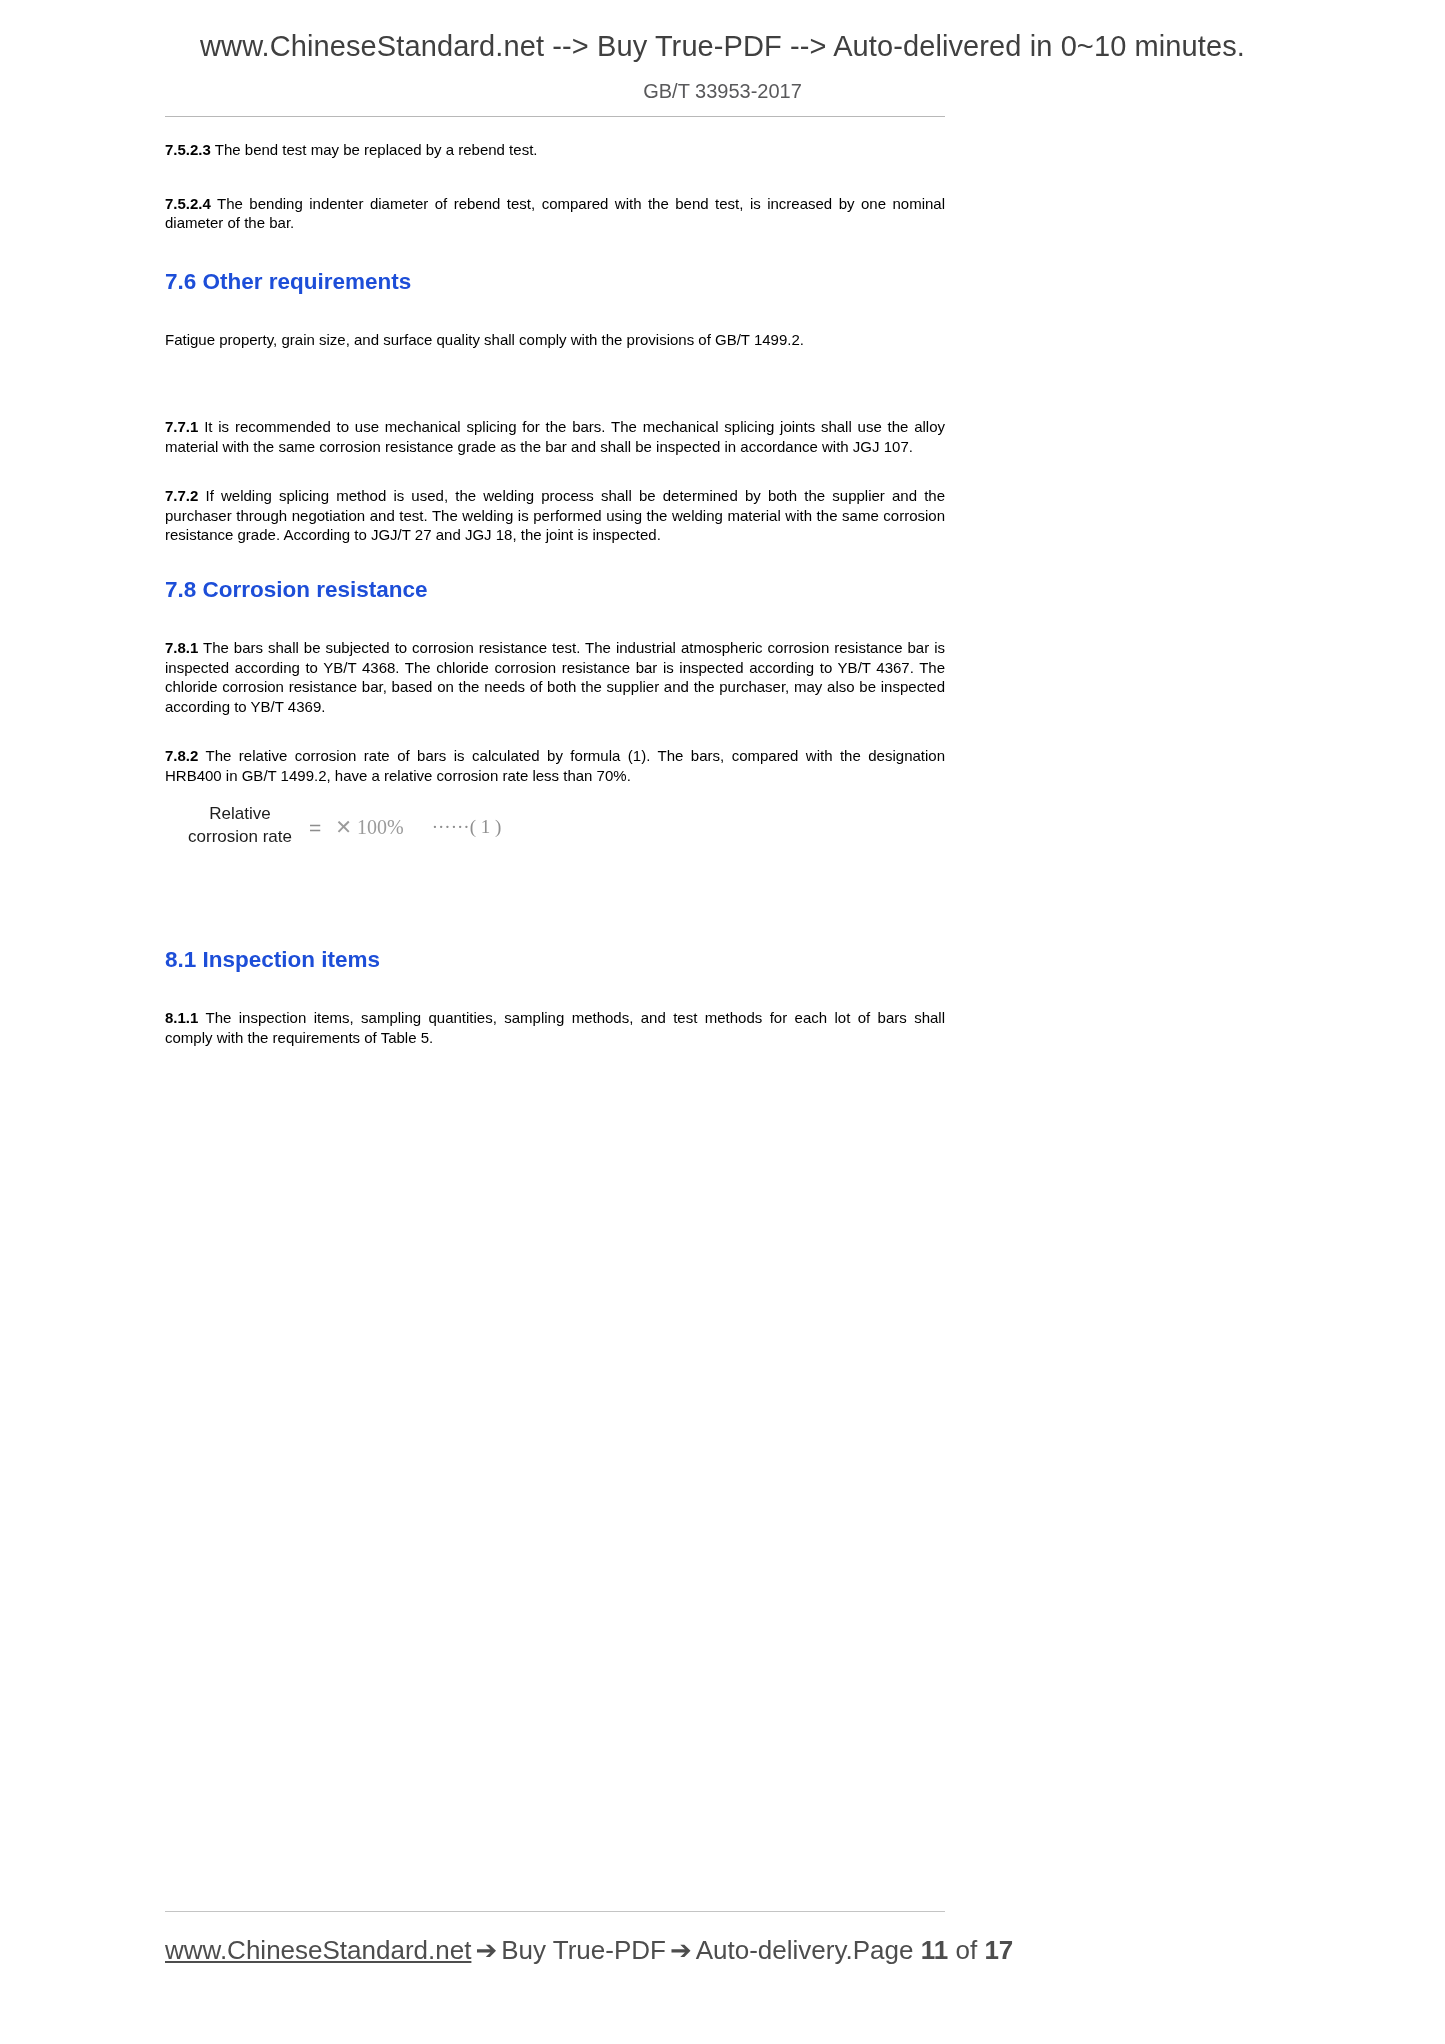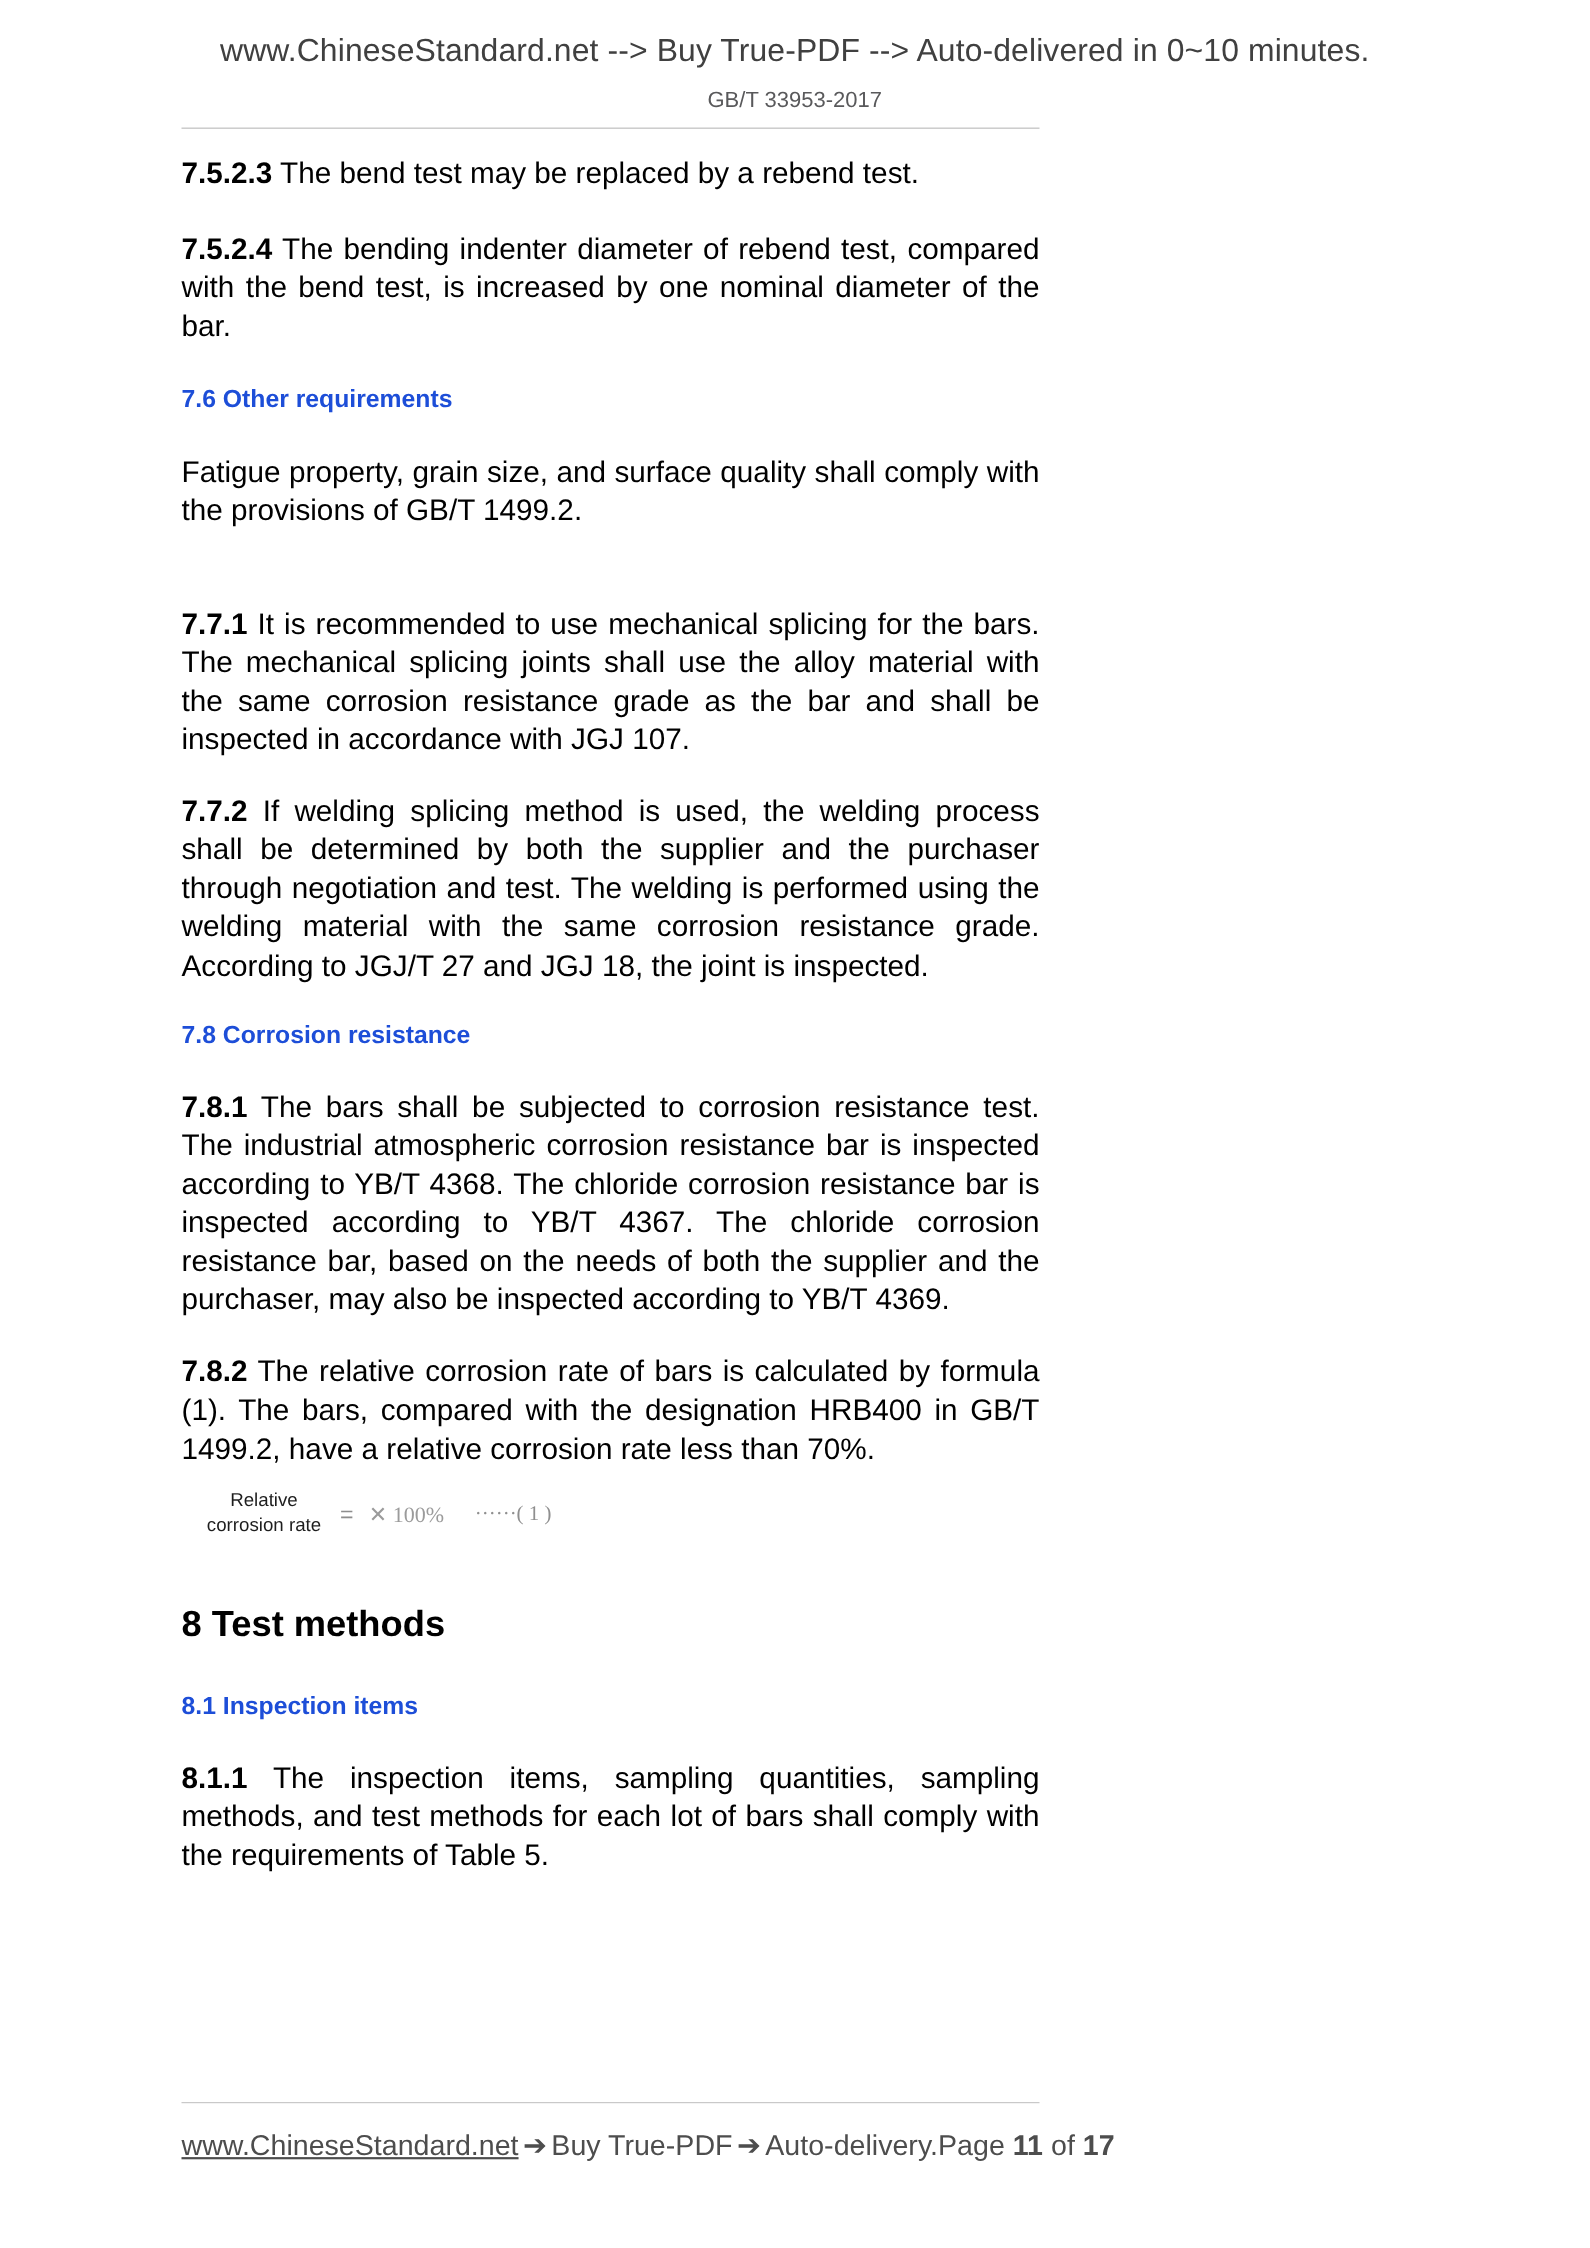--- a/index.html
+++ b/index.html
@@ -58,21 +58,21 @@
   
   .content {
     position: absolute;
     top: 140px;
     left: 165px;
     width: 780px;
   }
 
   p.body-text {
     margin: 0 0 0 0;
-    font-size: 27px;
+    font-size: 15px;
     line-height: 1.30;
     text-align: justify;
     text-justify: inter-word;
     color: #000000;
   }
   p.body-text.nojust {
     text-align: left;
   }
   .clause-num {
     font-weight: bold;
@@ -262,21 +262,20 @@
         <div>Relative</div>
         <div>corrosion rate</div>
       </div>
       <div class="formula-eq">=</div>
       <div class="formula-x100">✕ 100%</div>
       <div class="formula-eqnum">······( 1 )</div>
     </div>
 
     <div class="sp-56"></div>
 
-    <h2 class="heading-1">8 Test methods</h2>
 
     <div class="sp-40"></div>
 
     <h3 class="heading-3">8.1 Inspection items</h3>
 
     <div class="sp-34"></div>
 
     <p class="body-text"><span class="clause-num">8.1.1</span><span> The inspection items, sampling quantities, sampling methods, and test methods for each lot of bars shall comply with the requirements of Table 5.</span></p>
 
   </div>

